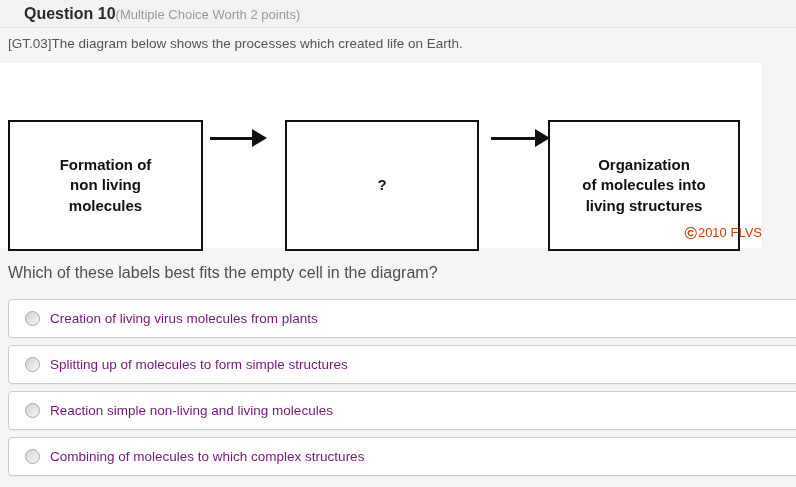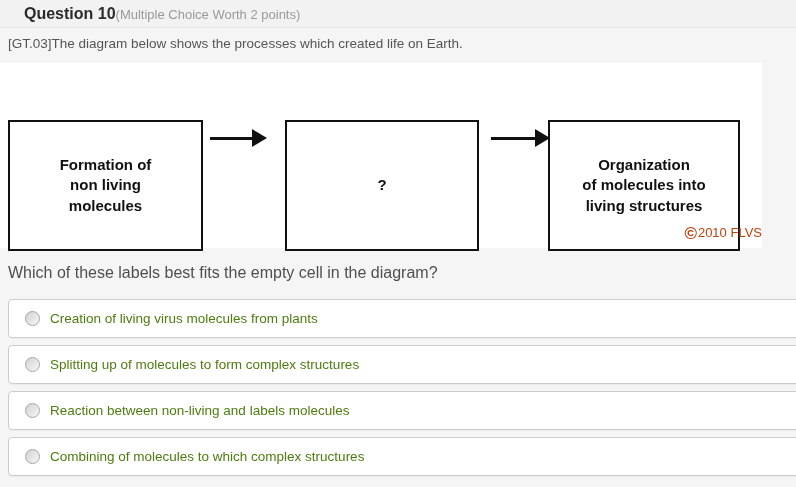--- a/index.html
+++ b/index.html
@@ -113,21 +113,21 @@
   .radio {
     width: 13px; height: 13px;
     border-radius: 50%;
     border: 1px solid #a6a6a6;
     background: linear-gradient(135deg, #d2d2d2, #f7f7f7);
     flex: 0 0 auto;
   }
   .olabel {
     margin-left: 10px;
     font-size: 13.5px;
-    color: #4d7c0f;
+    color: #701a75;
   }
 </style>
 </head>
 <body>
 
 <div class="page">
 
   <div class="qheader">
     <span class="qnum">Question 10</span><span class="qmeta">(Multiple Choice Worth 2 points)</span>
   </div>
@@ -164,26 +164,26 @@
 
   <div class="options">
 
     <div class="option">
       <span class="radio"></span>
       <span class="olabel">Creation of living virus molecules from plants</span>
     </div>
 
     <div class="option">
       <span class="radio"></span>
-      <span class="olabel">Splitting up of molecules to form complex structures</span>
+      <span class="olabel">Splitting up of molecules to form simple structures</span>
     </div>
 
     <div class="option">
       <span class="radio"></span>
-      <span class="olabel">Reaction between non-living and labels molecules</span>
+      <span class="olabel">Reaction simple non-living and living molecules</span>
     </div>
 
     <div class="option">
       <span class="radio"></span>
       <span class="olabel">Combining of molecules to which complex structures</span>
     </div>
 
   </div>
 
 </div>

